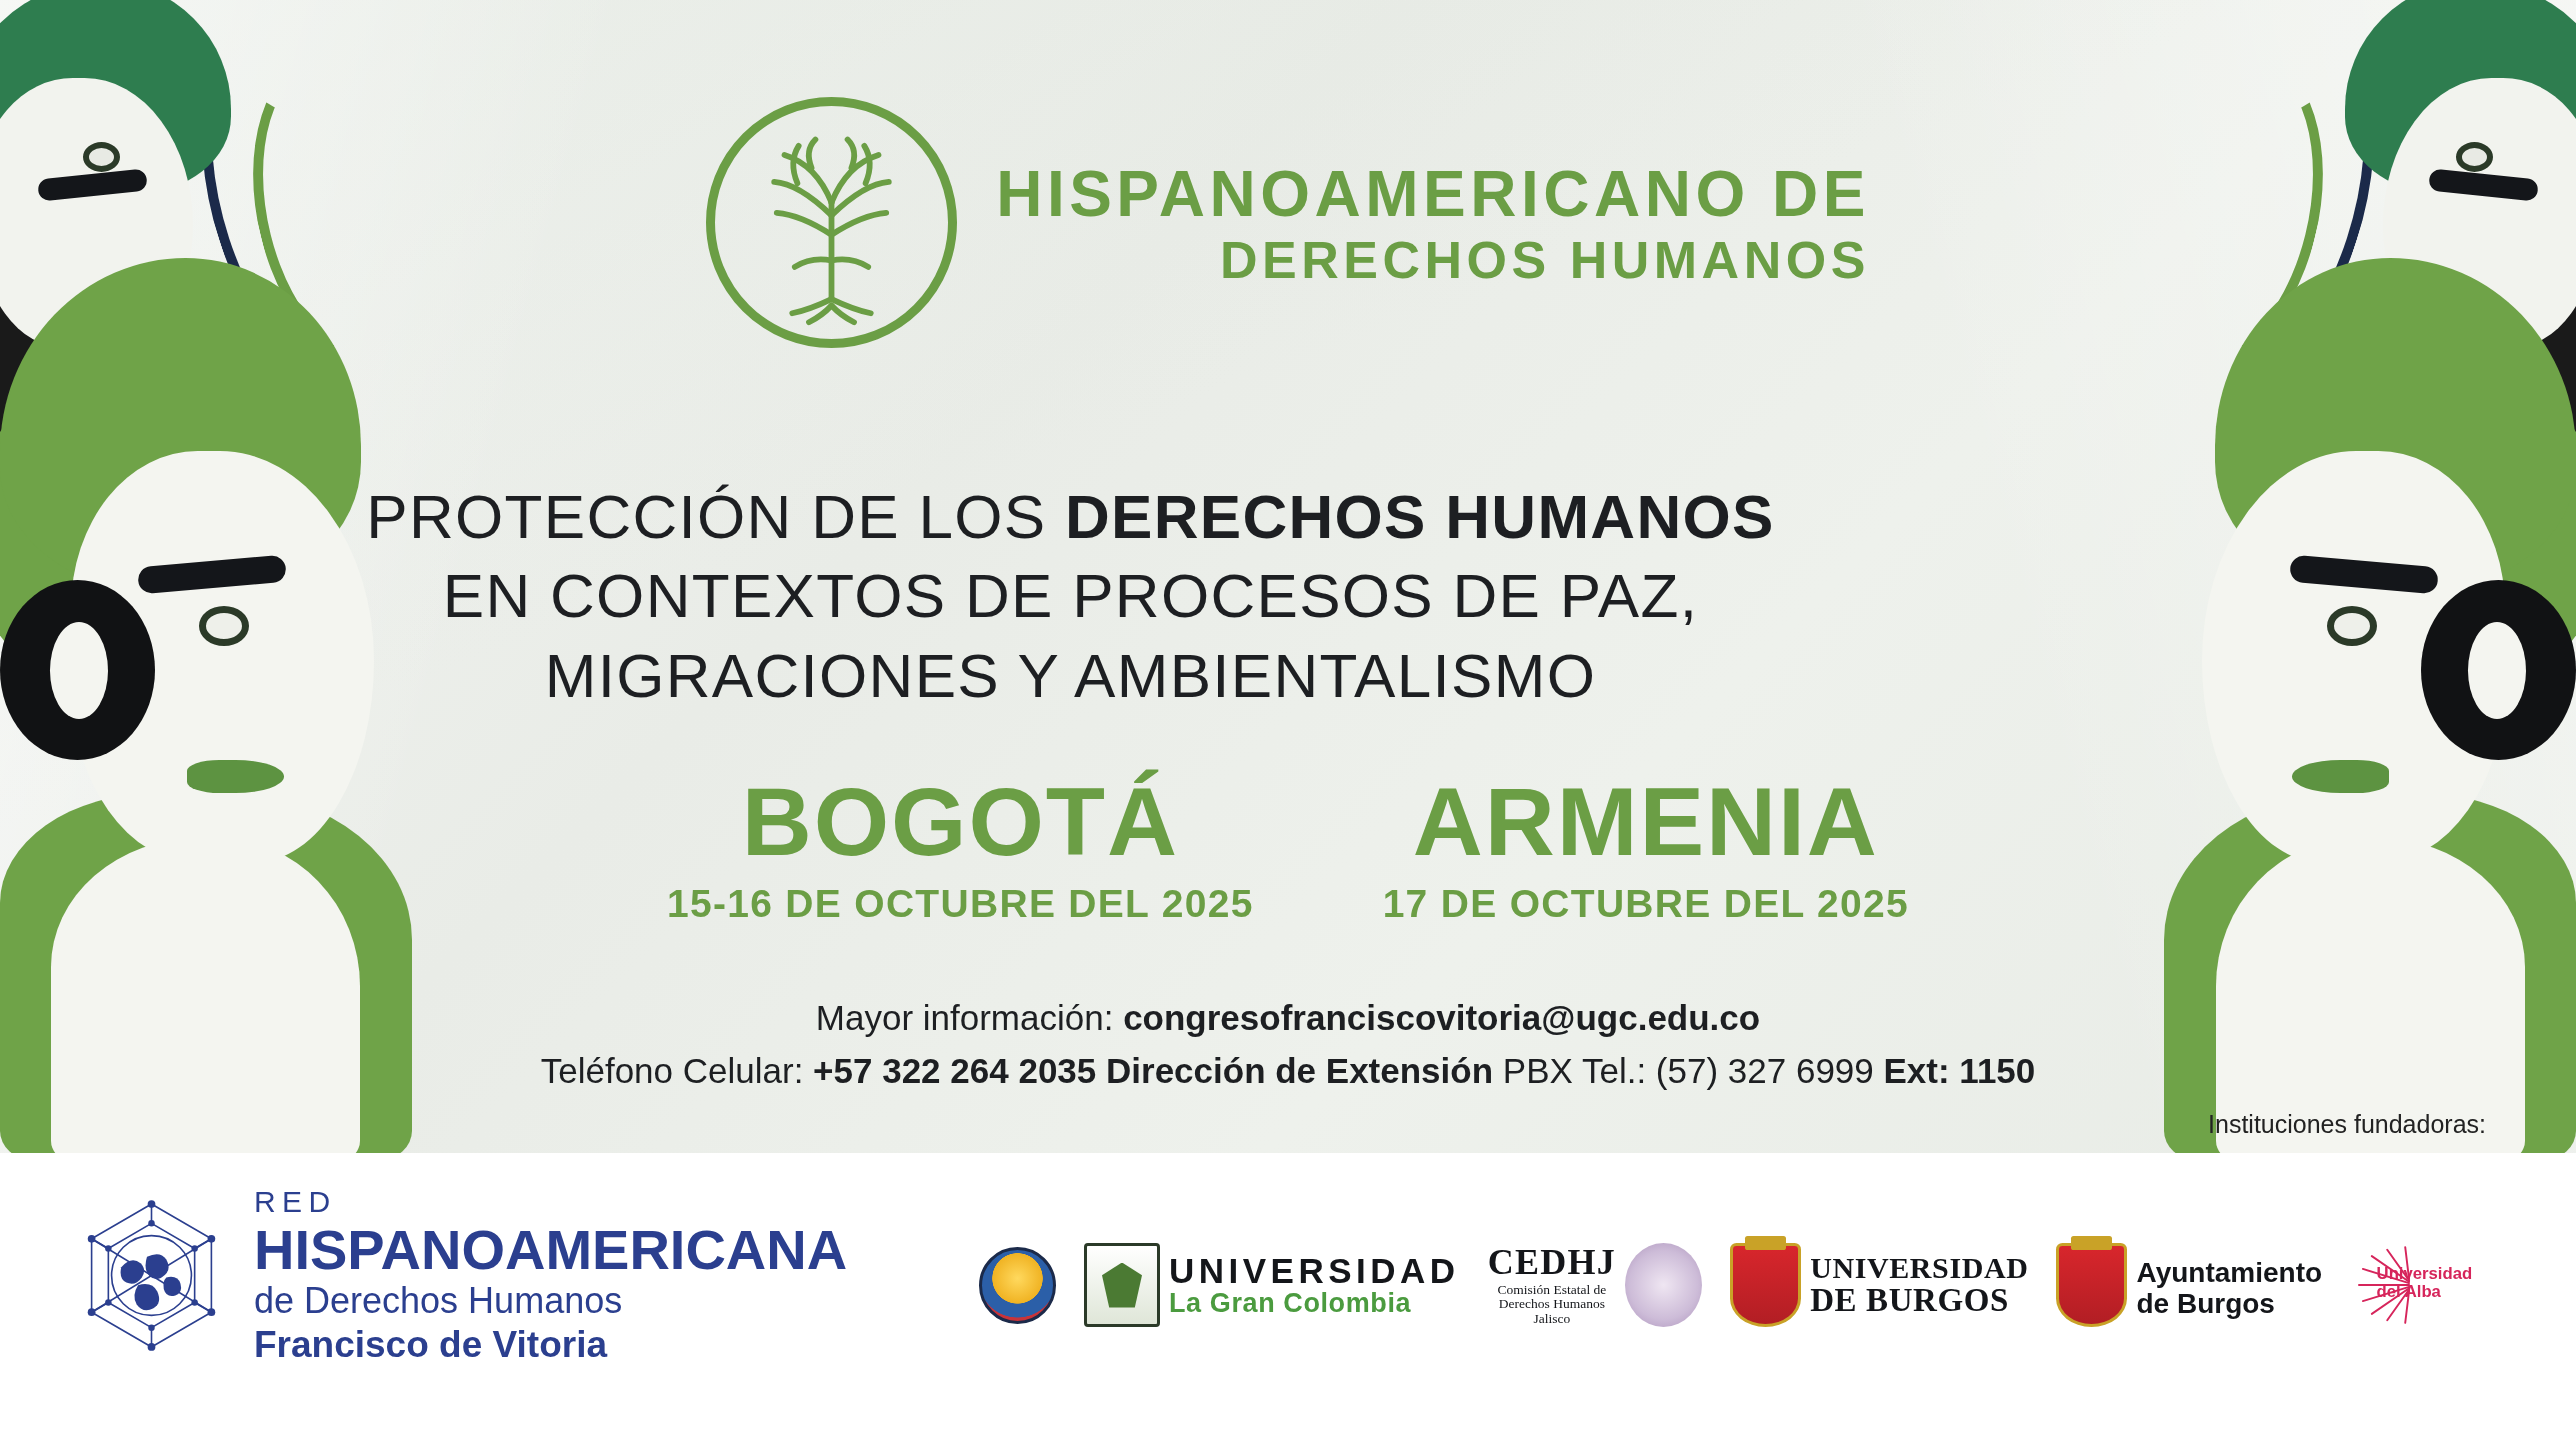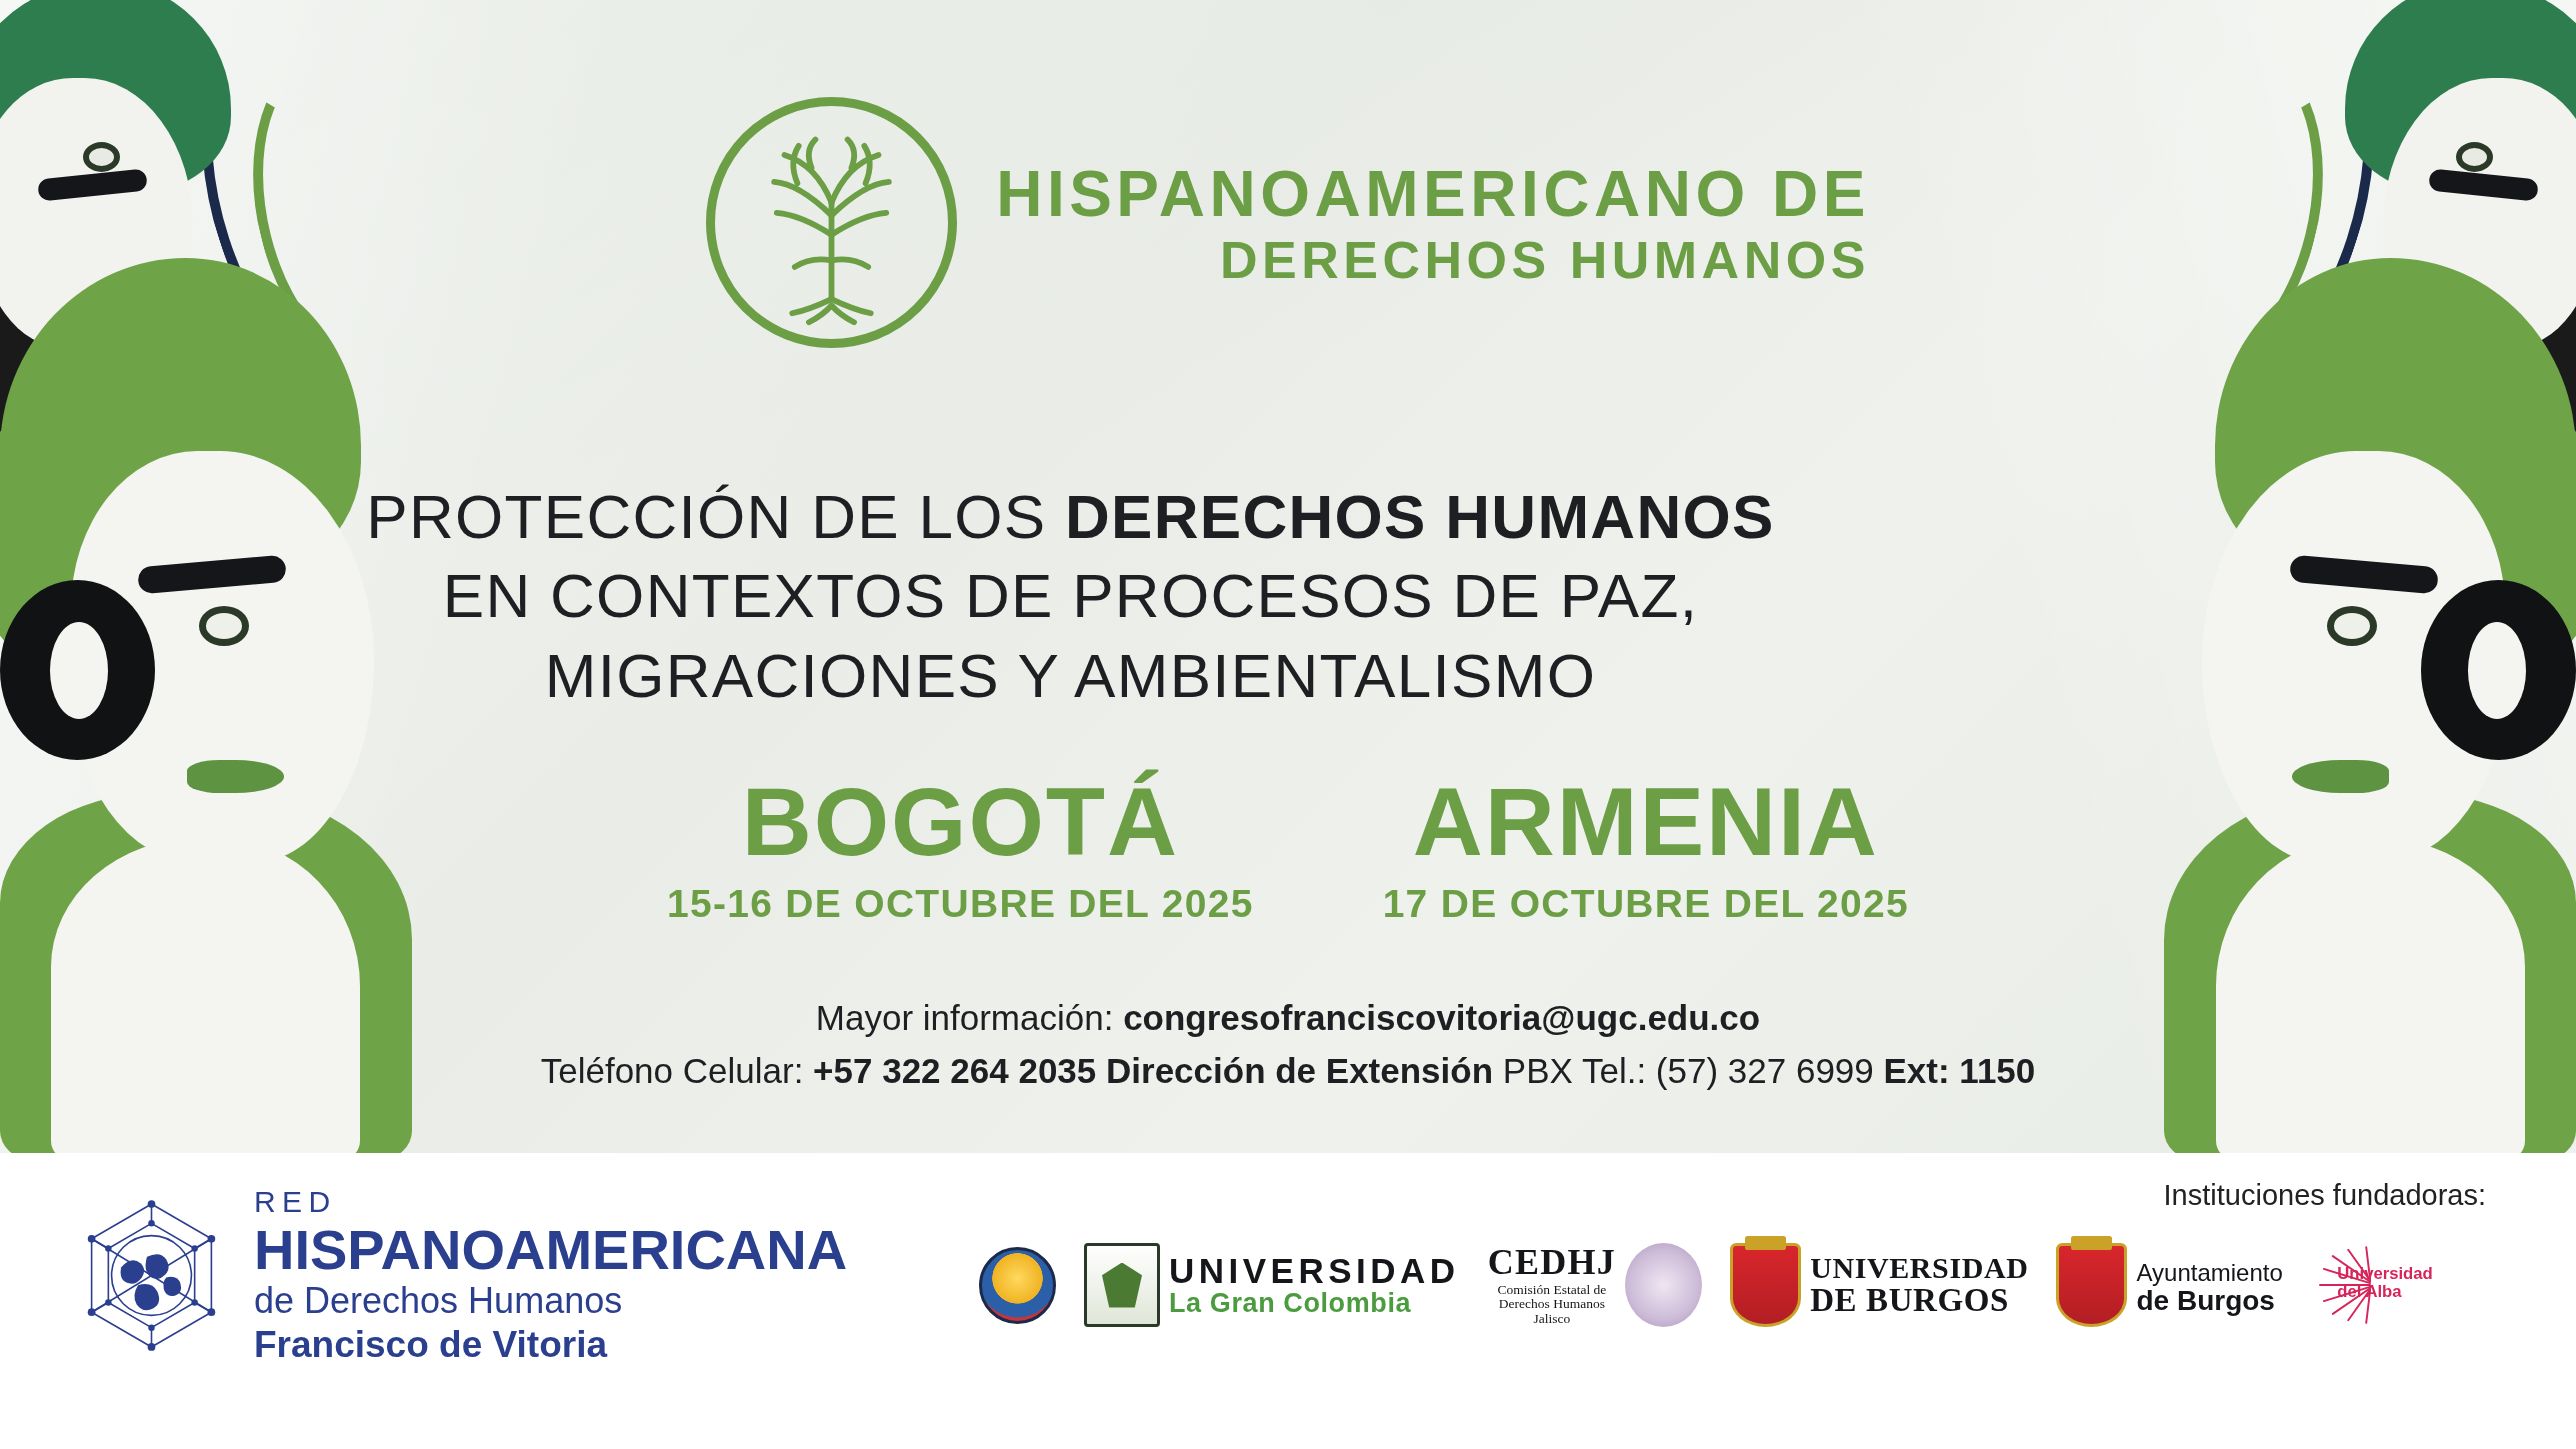--- a/index.html
+++ b/index.html
@@ -310,22 +310,22 @@
   }
   .globe-net { width: 161px; height: 161px; position: relative; flex: none; }
   .red-text { color: #2b3f8f; line-height: 1.12; }
   .red-text .r1 { font-size: 30px; letter-spacing: 6.4px; font-weight: 500; }
   .red-text .r2 { font-size: 56px; font-weight: 800; letter-spacing: 0px; }
   .red-text .r3 { font-size: 36px; font-weight: 400; }
   .red-text .r4 { font-size: 37px; font-weight: 800; margin-top: 2.6px; }
 
   .founders-label {
     position: absolute;
-    right: 90px; top: 1179px;
-    font-size: 29px;
+    right: 90px; top: 1110px;
+    font-size: 25px;
     color: #222;
   }
 
   .logo-row {
     position: absolute;
     left: 979px; top: 1243px;
     display: flex;
     align-items: center;
     gap: 28px;
   }
@@ -378,21 +378,21 @@
     content: "";
     position: absolute; left: 50%; top: -10.3px; margin-left: -20.6px;
     width: 41px; height: 14px;
     background: #c9a227;
     border-radius: 2.6px;
   }
   .burgos-text { font-family: "Liberation Serif", serif; line-height: 1.06; }
   .burgos-1 { font-size: 30px; font-weight: 700; letter-spacing: 0.6px; color: #14161a; }
   .burgos-2 { font-size: 33px; font-weight: 700; letter-spacing: 0.6px; color: #14161a; }
   .ayto-text { line-height: 1.08; }
-  .ayto-1 { font-size: 24px; font-weight: 400; color: #14161a; margin-top: 7px; }
+  .ayto-1 { font-size: 28px; font-weight: 700; color: #14161a; margin-top: 7px; }
   .ayto-2 { font-size: 28px; font-weight: 600; color: #14161a; }
   .alba {
     width: 122px; height: 84px;
     position: relative;
     flex: none;
   }
   .alba-text {
     position: absolute; right: 0; top: 22px;
     text-align: left;
     color: #d6255b;

